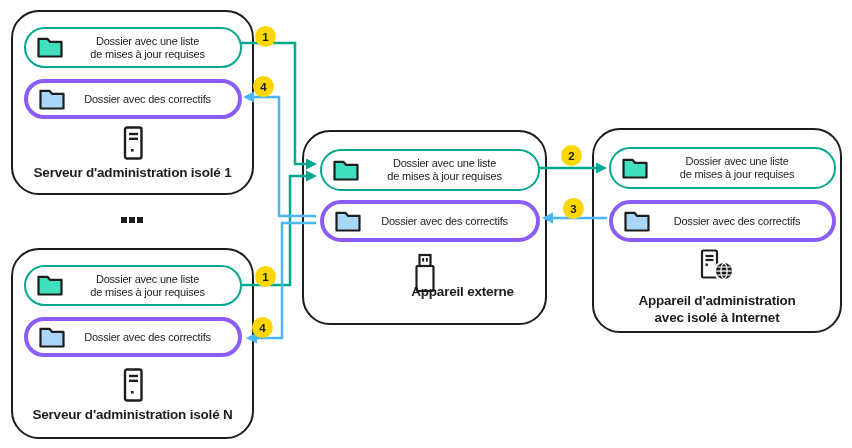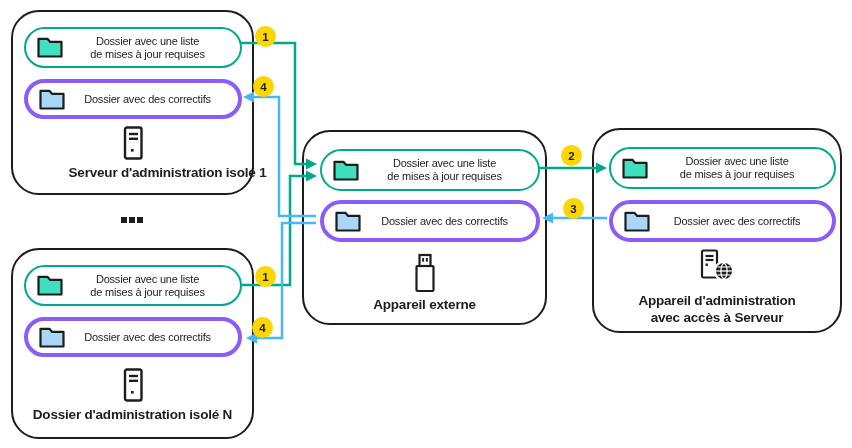--- a/index.html
+++ b/index.html
@@ -51,21 +51,21 @@
       </span>
     </div>
     <span class="node-icon" style="top:114px;">
       <svg width="24" height="34" viewBox="0 0 24 34">
           <rect x="4" y="1.5" width="16.5" height="31" rx="2" fill="none" stroke="#1d1d1b" stroke-width="2.4"></rect>
           <line x1="8" y1="8" x2="17" y2="8" stroke="#1d1d1b" stroke-width="2.4"></line>
           <line x1="8" y1="12.8" x2="17" y2="12.8" stroke="#1d1d1b" stroke-width="2.4"></line>
           <rect x="10" y="23" width="2.6" height="2.6" fill="#1d1d1b"></rect>
         </svg>
     </span>
-    <div class="node-title" style="top:152px;padding-left:35px;">Serveur d'administration isolé 1</div>
+    <div class="node-title" style="top:152px;">Serveur d'administration isolé 1</div>
   </div>
 
   <div class="dots" title="...">
     <span class="sq"></span>
       <span class="sq"></span>
       <span class="sq"></span>
   </div>
 
   <div class="node" style="left:11px;top:248px;width:243px;height:191px;">
     <div class="pill pill-green" style="left:11px;top:15px;width:218px;height:41px;">
@@ -90,21 +90,21 @@
       </span>
     </div>
     <span class="node-icon" style="top:118px;">
       <svg width="24" height="34" viewBox="0 0 24 34">
           <rect x="4" y="1.5" width="16.5" height="31" rx="2" fill="none" stroke="#1d1d1b" stroke-width="2.4"></rect>
           <line x1="8" y1="8" x2="17" y2="8" stroke="#1d1d1b" stroke-width="2.4"></line>
           <line x1="8" y1="12.8" x2="17" y2="12.8" stroke="#1d1d1b" stroke-width="2.4"></line>
           <rect x="10" y="23" width="2.6" height="2.6" fill="#1d1d1b"></rect>
         </svg>
     </span>
-    <div class="node-title" style="top:156px;">Dossier d'administration isolé N</div>
+    <div class="node-title" style="top:156px;">Serveur d'administration isolé N</div>
   </div>
 
   <div class="node" style="left:302px;top:130px;width:245px;height:195px;">
     <div class="pill pill-green" style="left:16px;top:17px;width:220px;height:42px;">
       <span class="pill-icon">
         <svg width="26" height="21" viewBox="0 0 26 21">
             <path d="M1.5 19.5 V1.8 H10.4 L13.2 4.9 H24.5 V19.5 Z" fill="#40DFBE" stroke="#1d1d1b" stroke-width="2.2" stroke-linejoin="round"></path>
           </svg>
       </span>
       <span class="pill-text">
@@ -123,21 +123,21 @@
       </span>
     </div>
     <span class="node-icon" style="top:121px;">
       <svg width="28" height="40" viewBox="0 0 28 40">
           <rect x="8.5" y="2" width="11" height="11" fill="none" stroke="#1d1d1b" stroke-width="2.2"></rect>
           <rect x="11.2" y="5" width="1.9" height="3.6" fill="#1d1d1b"></rect>
           <rect x="14.9" y="5" width="1.9" height="3.6" fill="#1d1d1b"></rect>
           <rect x="5.5" y="13" width="17" height="25" rx="1" fill="none" stroke="#1d1d1b" stroke-width="2.2"></rect>
         </svg>
     </span>
-    <div class="node-title" style="top:164px;">Appareil externe</div>
+    <div class="node-title" style="top:151px;padding-left:38px;">Appareil externe</div>
   </div>
 
   <div class="node" style="left:592px;top:128px;width:250px;height:205px;">
     <div class="pill pill-green" style="left:15px;top:17px;width:227px;height:42px;">
       <span class="pill-icon">
         <svg width="26" height="21" viewBox="0 0 26 21">
             <path d="M1.5 19.5 V1.8 H10.4 L13.2 4.9 H24.5 V19.5 Z" fill="#40DFBE" stroke="#1d1d1b" stroke-width="2.2" stroke-linejoin="round"></path>
           </svg>
       </span>
       <span class="pill-text">
@@ -164,21 +164,21 @@
           <circle cx="24" cy="22" r="10.3" fill="#ffffff"></circle>
           <circle cx="24" cy="22" r="8" fill="#1d1d1b"></circle>
           <ellipse cx="24" cy="22" rx="3.1" ry="7.6" fill="none" stroke="#ffffff" stroke-width="1.3"></ellipse>
           <line x1="16.2" y1="22" x2="31.8" y2="22" stroke="#ffffff" stroke-width="1.3"></line>
           <line x1="17.5" y1="18" x2="30.5" y2="18" stroke="#ffffff" stroke-width="1.1"></line>
           <line x1="17.5" y1="26" x2="30.5" y2="26" stroke="#ffffff" stroke-width="1.1"></line>
         </svg>
     </span>
     <div class="node-title" style="top:162px;">
       <div>Appareil d'administration</div>
-      <div>avec accès à Serveur</div>
+      <div>avec isolé à Internet</div>
     </div>
   </div>
 
   <svg class="connectors" width="852" height="448" viewBox="0 0 852 448">
 
     <path d="M240 43 H295 V164 H306" fill="none" stroke="#00A88E" stroke-width="2.5"></path>
     <polygon points="306,158.5 317,164 306,169.5" fill="#00A88E"></polygon>
     <path d="M240 285 H290 V176 H306" fill="none" stroke="#00A88E" stroke-width="2.5"></path>
     <polygon points="306,170.5 317,176 306,181.5" fill="#00A88E"></polygon>
     <path d="M538 168 H596" fill="none" stroke="#00A88E" stroke-width="2.5"></path>

